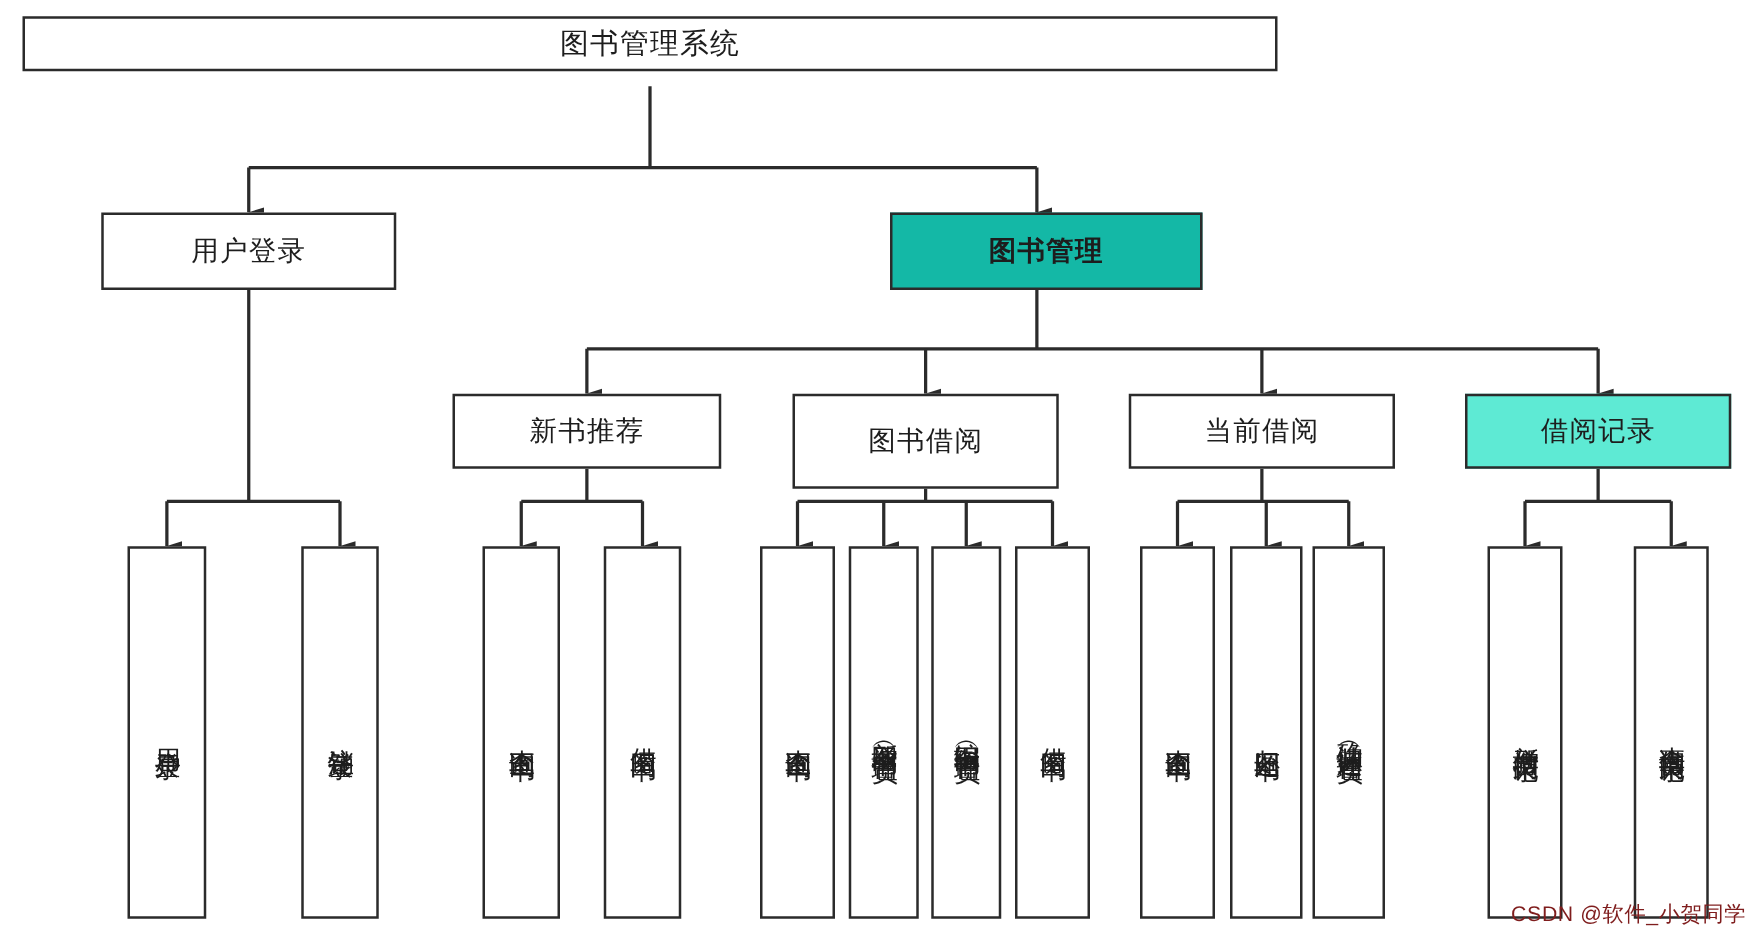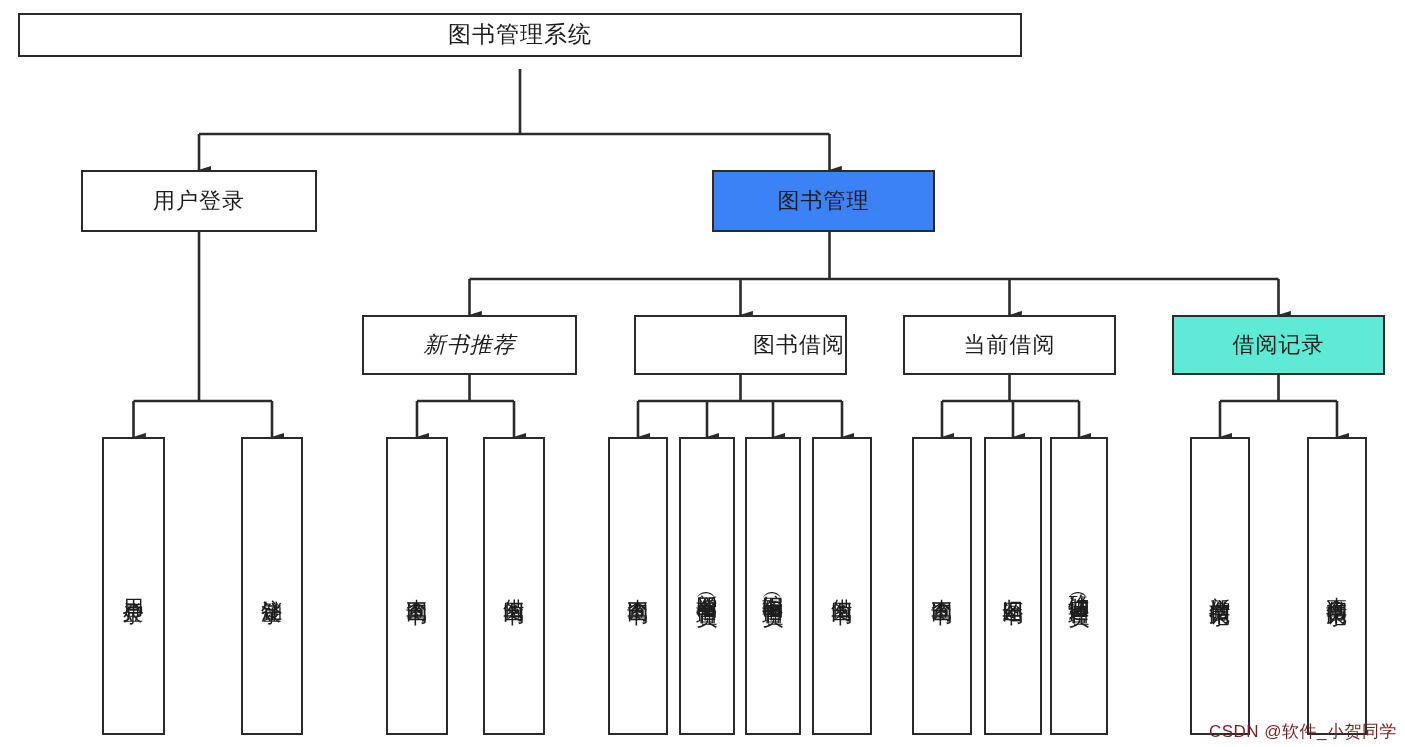--- a/index.html
+++ b/index.html
@@ -121,27 +121,27 @@
       </g>
   </svg>
 
   <div id="nodes-layer">
       <div class="node horiz root" id="node-root" style="left: 18px; top: 13px; width: 1004px; height: 44px; border-color: rgb(43, 43, 43); background: rgb(255, 255, 255); color: rgb(29, 29, 29);">
         <span class="node-label">图书管理系统</span>
       </div>
       <div class="node horiz" id="node-login" style="left: 81px; top: 170px; width: 236px; height: 62px; border-color: rgb(43, 43, 43); background: rgb(255, 255, 255); color: rgb(29, 29, 29);">
         <span class="node-label">用户登录</span>
       </div>
-      <div class="node horiz" id="node-bookmgmt" style="left: 712px; top: 170px; width: 223px; height: 62px; border-color: rgb(43, 43, 43); background: #3b82f6; color: rgb(29, 29, 29);">
+      <div class="node horiz" id="node-bookmgmt" style="left: 712px; top: 170px; width: 250px; height: 62px; border-color: rgb(43, 43, 43); background: #14b8a6; color: rgb(29, 29, 29); font-weight: bold;">
         <span class="node-label">图书管理</span>
       </div>
-      <div class="node horiz" id="node-newbook" style="left: 362px; top: 315px; width: 215px; height: 60px; border-color: rgb(43, 43, 43); background: rgb(255, 255, 255); color: rgb(29, 29, 29); font-style: italic;">
+      <div class="node horiz" id="node-newbook" style="left: 362px; top: 315px; width: 215px; height: 60px; border-color: rgb(43, 43, 43); background: rgb(255, 255, 255); color: rgb(29, 29, 29);">
         <span class="node-label">新书推荐</span>
       </div>
-      <div class="node horiz" id="node-borrow" style="left: 634px; top: 315px; width: 213px; height: 60px; border-color: rgb(43, 43, 43); background: rgb(255, 255, 255); color: rgb(29, 29, 29); justify-content: flex-end;">
+      <div class="node horiz" id="node-borrow" style="left: 634px; top: 315px; width: 213px; height: 76px; border-color: rgb(43, 43, 43); background: rgb(255, 255, 255); color: rgb(29, 29, 29);">
         <span class="node-label">图书借阅</span>
       </div>
       <div class="node horiz" id="node-current" style="left: 903px; top: 315px; width: 213px; height: 60px; border-color: rgb(43, 43, 43); background: rgb(255, 255, 255); color: rgb(29, 29, 29);">
         <span class="node-label">当前借阅</span>
       </div>
       <div class="node horiz" id="node-records" style="left: 1172px; top: 315px; width: 213px; height: 60px; border-color: rgb(43, 43, 43); background: #5eead4; color: rgb(29, 29, 29);">
         <span class="node-label">借阅记录</span>
       </div>
       <div class="node vert" id="node-leaf-login" style="left: 102px; top: 437px; width: 63px; height: 298px; border-color: rgb(43, 43, 43); background: rgb(255, 255, 255); color: rgb(29, 29, 29);">
         <span class="node-label">用户登录</span>

